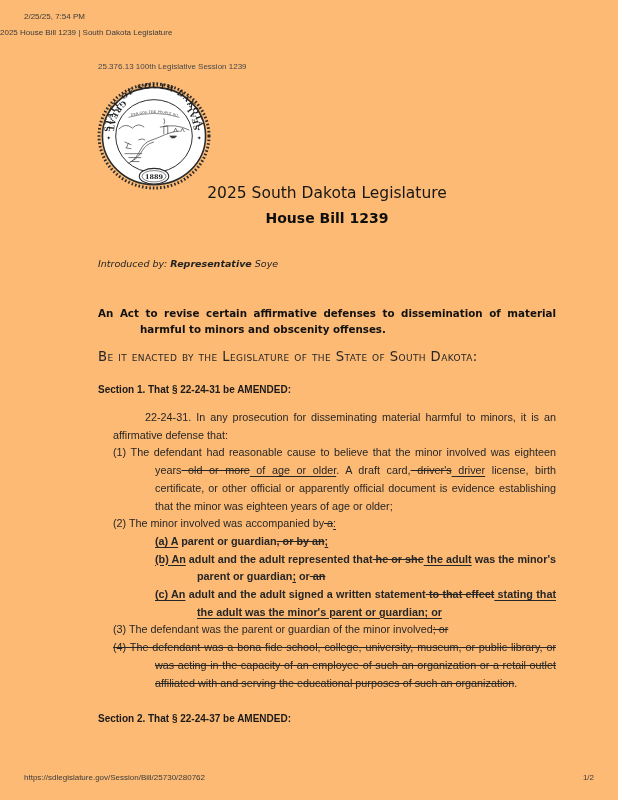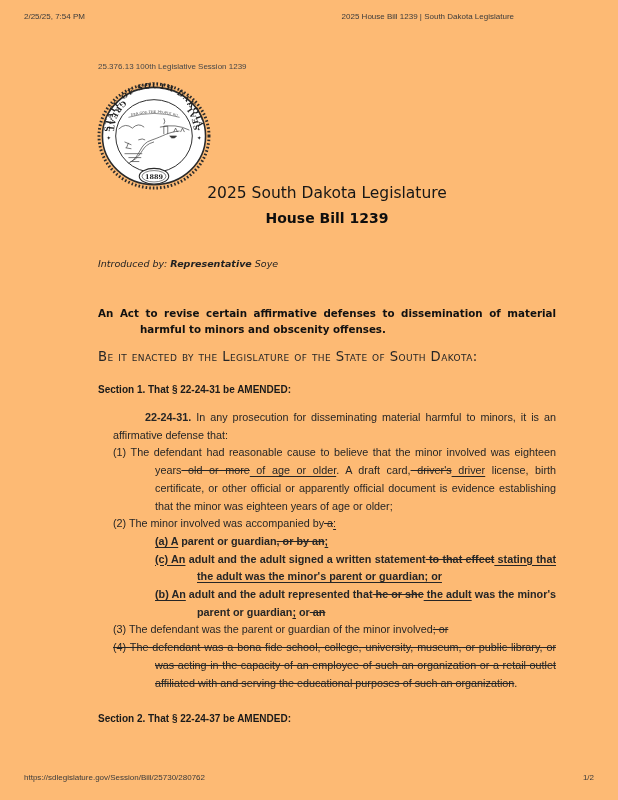--- a/index.html
+++ b/index.html
@@ -3,21 +3,21 @@
 <meta charset="utf-8">
 <style>
   html,body{margin:0;padding:0;background:#ffffff;}
   .page{position:relative;width:618px;height:800px;background:#fdba74;overflow:hidden;
         font-family:"Liberation Sans",sans-serif;color:#1f1f1f;}
 
   
   .print-header{position:absolute;top:12px;left:0;width:618px;height:12px;
                 font-size:8px;color:#3b3b3b;}
   .ph-date{position:absolute;left:24px;top:0;}
-  .ph-title{position:absolute;left:0;width:514px;text-align:right;top:0;}
+  .ph-title{position:absolute;left:0;width:514px;text-align:left;top:16px;}
   .print-footer{position:absolute;bottom:18px;left:24px;right:24px;
                 display:flex;justify-content:space-between;font-size:8px;color:#3b3b3b;}
 
   
   .content{position:absolute;left:98px;top:62px;width:458px;}
   .session-line{font-size:8px;color:#474747;line-height:10px;margin-bottom:9px;}
 
   .seal-wrap{width:118px;height:110px;margin-left:-3px;}
 
   .h1{font-family:"DejaVu Sans",sans-serif;font-size:15.5px;font-weight:400;
@@ -39,21 +39,21 @@
 
   .statute{margin:12px 0 0 15px;width:443px;font-size:10.8px;line-height:17.7px;
            color:#262626;text-align:justify;}
   .para{margin:0;text-indent:32px;}
   .item{padding-left:42px;text-indent:-42px;}
   .subitems{margin-left:42px;font-weight:bold;}
   .subitems .item{padding-left:42px;text-indent:-42px;}
 
   .st{text-decoration:line-through;}
   .un{text-decoration:underline;text-underline-offset:2px;}
-  .b{font-weight:700;}
+  .b{font-weight:400;}
 
   svg text{font-family:"DejaVu Serif",serif;fill:#222;}
 </style>
 </head>
 <body>
 
 <div class="page">
 
   <div class="print-header">
     <span class="ph-date">2/25/25, 7:54 PM</span>
@@ -124,22 +124,22 @@
     <p class="enacting">Be it enacted by the Legislature of the State of South Dakota:</p>
 
     <p class="sec-head">Section 1. That § 22-24-31 be AMENDED:</p>
 
     <div class="statute">
       <p class="para"><span class="b">22-24-31.</span><span> In any prosecution for disseminating material harmful to minors, it is an affirmative defense that:</span></p>
       <div class="item"><span>(1) The defendant had reasonable cause to believe that the minor involved was eighteen years</span><span class="st"> old or more</span><span class="un"> of age or older</span><span>. A draft card,</span><span class="st"> driver's</span><span class="un"> driver</span><span> license, birth certificate, or other official or apparently official document is evidence establishing that the minor was eighteen years of age or older;</span></div>
       <div class="item"><span>(2) The minor involved was accompanied by</span><span class="st"> a</span><span class="un">:</span></div>
       <div class="subitems">
         <div class="item"><span class="un">(a) A</span><span> parent or guardian</span><span class="st">, or by an</span><span class="un">;</span></div>
+        <div class="item"><span class="un">(b) An</span><span> adult and the adult represented that</span><span class="st"> he or she</span><span class="un"> the adult</span><span> was the minor's parent or guardian</span><span class="un">;</span><span> or</span><span class="st"> an</span></div>
         <div class="item"><span class="un">(c) An</span><span> adult and the adult signed a written statement</span><span class="st"> to that effect</span><span class="un"> stating that the adult was the minor's parent or guardian; or</span></div>
-        <div class="item"><span class="un">(b) An</span><span> adult and the adult represented that</span><span class="st"> he or she</span><span class="un"> the adult</span><span> was the minor's parent or guardian</span><span class="un">;</span><span> or</span><span class="st"> an</span></div>
       </div>
       <div class="item"><span>(3) The defendant was the parent or guardian of the minor involved</span><span class="st">; or</span></div>
       <div class="item"><span class="st">(4) The defendant was a bona fide school, college, university, museum, or public library, or was acting in the capacity of an employee of such an organization or a retail outlet affiliated with and serving the educational purposes of such an organization</span><span>.</span></div>
     </div>
 
     <p class="sec-head second">Section 2. That § 22-24-37 be AMENDED:</p>
 
   </div>
 
   <div class="print-footer">

